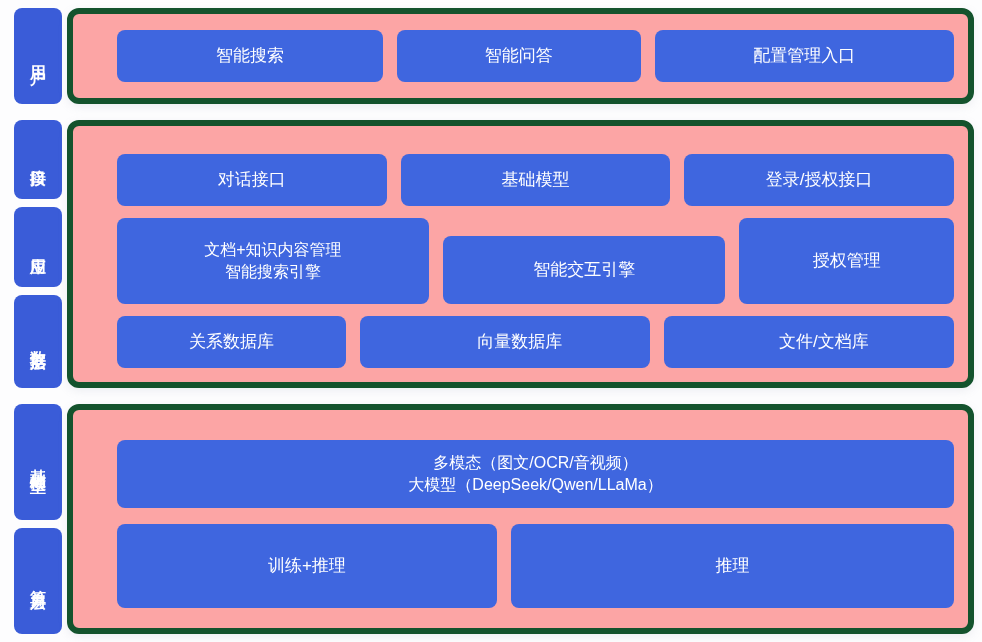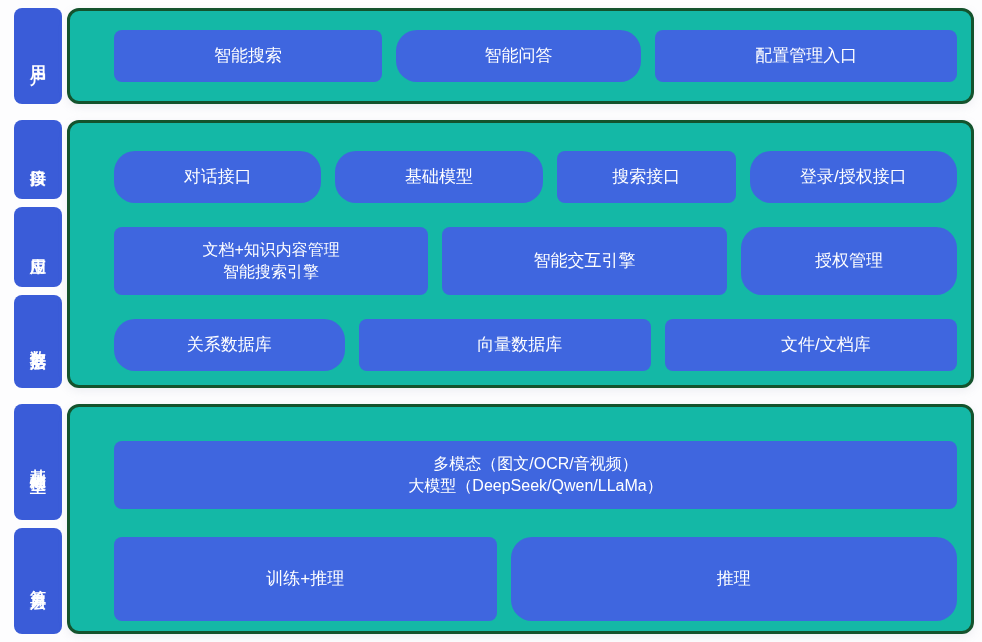--- a/index.html
+++ b/index.html
@@ -44,30 +44,30 @@
     writing-mode: vertical-rl;
     text-orientation: upright;
     color: #ffffff;
     font-weight: 700;
     font-size: 16px;
     letter-spacing: 3px;
     line-height: 1;
   }
   .panel {
     flex: 1;
-    background: #14b8a6;
-    border: 3px solid #14532d;
+    background: #fca5a5;
+    border: 6px solid #14532d;
     border-radius: 12px;
     box-shadow: 0 3px 10px rgba(140, 150, 170, 0.14);
     display: flex;
     flex-direction: column;
   }
   .panel.p1 { padding: 22px 14px 22px 44px; justify-content: center; }
-  .panel.p2 { padding: 28px 14px 18px 44px; gap: 24px; }
-  .panel.p3 { padding: 34px 14px 20px 44px; gap: 28px; }
+  .panel.p2 { padding: 28px 14px 18px 44px; gap: 12px; }
+  .panel.p3 { padding: 34px 14px 20px 44px; gap: 16px; justify-content: flex-end; }
   .row {
     display: flex;
     gap: 14px;
   }
   .box {
     background: var(--primary, #3f66df);
     color: #ffffff;
     border-radius: 8px;
     display: flex;
     align-items: center;
@@ -76,25 +76,25 @@
     font-size: 17px;
     line-height: 1.4;
     white-space: pre-line;
     padding: 4px 10px;
   }
   .box.small { font-size: 16px; }
   .h-md { min-height: 52px; }
   .h-lg { min-height: 68px; }
   .h-xl { min-height: 84px; }
   .f-085 { flex: 0.85; }
-  .f-1   { flex: 1; border-radius: 21px; }
+  .f-1   { flex: 1; }
   .f-11  { flex: 1.1; }
   .f-115 { flex: 1.15; padding-left: 40px; }
   .f-125 { flex: 1.25; }
-  .f-135 { flex: 1.35; }
+  .f-135 { flex: 1.35; margin-top: 18px; }
   .f-145 { flex: 1.45; }
   .f-15  { flex: 1.5; }
 </style>
 </head>
 <body>
 
 <div class="page">
 
   <section class="layer s1">
     <div class="tabs">
@@ -120,21 +120,20 @@
         <span>应用</span>
       </div>
       <div class="tab" style="flex:1.18">
         <span>数据层</span>
       </div>
     </div>
     <div class="panel p2">
       <div class="row">
         <div class="box h-md f-1">对话接口</div>
         <div class="box h-md f-1">基础模型</div>
-        <div class="box h-md f-085">搜索接口</div>
         <div class="box h-md f-1">登录/授权接口</div>
       </div>
       <div class="row">
         <div class="box small h-lg f-15">文档+知识内容管理
 智能搜索引擎</div>
         <div class="box h-lg f-135">智能交互引擎</div>
         <div class="box h-lg f-1">授权管理</div>
       </div>
       <div class="row">
         <div class="box h-md f-1">关系数据库</div>

